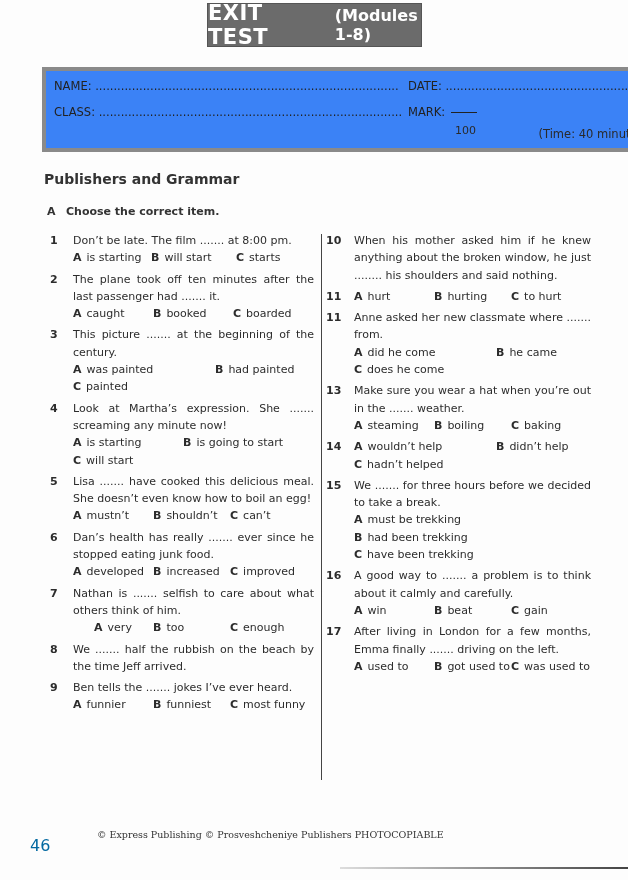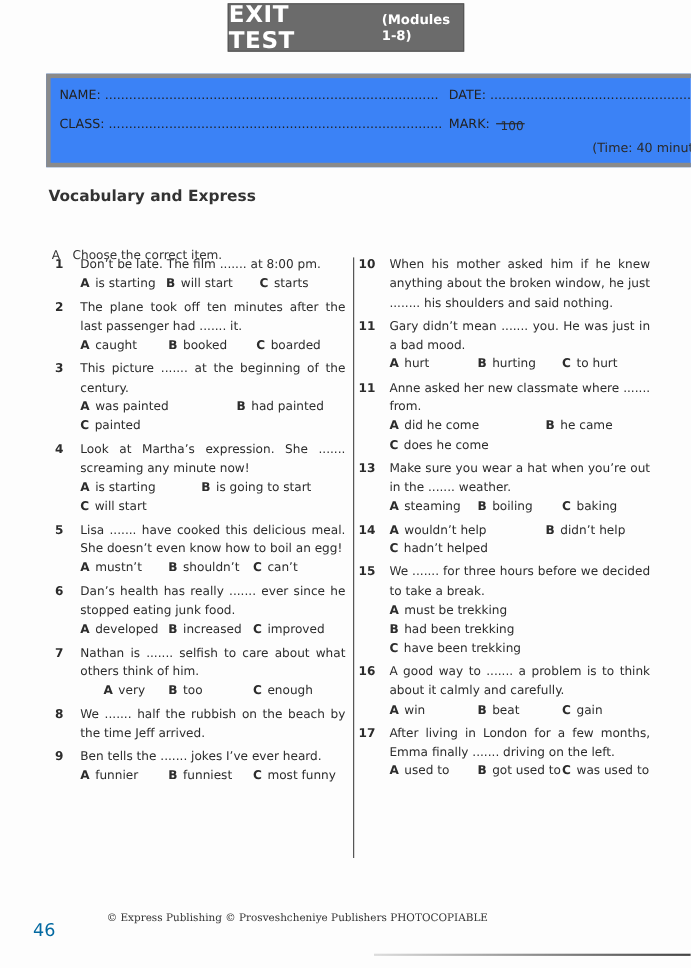--- a/index.html
+++ b/index.html
@@ -5,37 +5,37 @@
     * { box-sizing: border-box; margin: 0; padding: 0; }
     html, body { width: 628px; height: 880px; background: #fdfdfd; overflow: hidden; }
     body { position: relative; font-family: "DejaVu Sans", sans-serif; color: #2a2a2a; }
 
     .title-bar {
       position: absolute; left: 207px; top: 3px; width: 215px; height: 44px;
       background: #6b6b6b; color: #fff; display: flex; align-items: center; justify-content: center;
       gap: 10px; border: 1px solid #555;
     }
     .title-main { font-size: 21px; font-weight: bold; letter-spacing: 0.5px; }
-    .title-sub { font-size: 12px; font-weight: bold; margin-left: 32px; }
+    .title-sub { font-size: 16px; font-weight: bold; margin-left: 32px; }
 
     .info-box {
       position: absolute; left: 42px; top: 67px; width: 616px; height: 85px;
       border: 4px solid #8a8a8a; background: #3b82f6;
     }
     .info-row { position: absolute; font-size: 11.5px; color: #222; white-space: nowrap; }
     .name-row { left: 8px; top: 8px; }
     .class-row { left: 8px; top: 34px; }
     .date-row { left: 362px; top: 8px; }
     .mark-row { left: 362px; top: 34px; }
     .mark-line { display: inline-block; width: 26px; border-top: 1px solid #222; vertical-align: middle; margin-left: 2px; }
-    .mark-denom { position: absolute; left: 409px; top: 37px; font-size: 11px; }
+    .mark-denom { position: absolute; left: 409px; top: 53px; font-size: 11px; }
     .time-row { position: absolute; right: 6px; top: 56px; font-size: 11.5px; }
 
     .section-title { position: absolute; left: 44px; top: 171px; font-size: 14px; font-weight: bold; color: #333; }
-    .task-heading { position: absolute; left: 47px; top: 205px; font-size: 11px; font-weight: normal; color: #333; margin-top: 20px; }
+    .task-heading { position: absolute; left: 47px; top: 205px; font-size: 11px; font-weight: bold; color: #333; }
     .task-heading .letter { display: inline-block; width: 19px; }
 
     .col-divider { position: absolute; left: 321px; top: 234px; width: 1px; height: 546px; background: #444; }
 
     .col { position: absolute; font-size: 11px; line-height: 17.3px; color: #2c2c2c; }
     .col-left { left: 50px; top: 232px; width: 264px; }
     .col-right { left: 326px; top: 232px; width: 265px; }
 
     .q { position: relative; padding-left: 23px; margin-bottom: 4px; }
     .col-right .q { padding-left: 28px; }
@@ -62,21 +62,21 @@
   <div class="info-row class-row">CLASS: ...................................................................................</div>
   <div class="info-row date-row">DATE: ....................................................</div>
   <div class="info-row mark-row">
     <span>MARK:</span>
     <span class="mark-line"></span>
   </div>
   <div class="mark-denom">100</div>
   <div class="time-row">(Time: 40 minutes)</div>
 </div>
 
-<div class="section-title">Vocabulary and Express</div>
+<div class="section-title">Publishers and Grammar</div>
 <div class="task-heading">
   <span class="letter">A</span><span>Choose the correct item.</span>
 </div>
 
 <div class="col col-left" id="col-left">
     <div class="q">
       <span class="qnum">1</span>
       <div class="qtext">Don’t be late. The film ....... at 8:00 pm.</div>
       <div class="opts">
         <span class="opt" style="min-width: 78px;"><span class="ol">A</span><span>is starting</span></span>
@@ -155,21 +155,20 @@
     </div>
   </div>
 <div class="col-divider"></div>
 <div class="col col-right" id="col-right">
     <div class="q">
       <span class="qnum">10</span>
       <div class="qtext">When his mother asked him if he knew anything about the broken window, he just ........ his shoulders and said nothing.</div>
     </div>
     <div class="q">
       <span class="qnum">11</span>
-      <div class="qtext">Gary didn’t mean ....... you. He was just in a bad mood.</div>
       <div class="opts">
         <span class="opt" style="min-width: 80px;"><span class="ol">A</span><span>hurt</span></span>
         <span class="opt" style="min-width: 77px;"><span class="ol">B</span><span>hurting</span></span>
         <span class="opt"><span class="ol">C</span><span>to hurt</span></span>
       </div>
     </div>
     <div class="q">
       <span class="qnum">11</span>
       <div class="qtext">Anne asked her new classmate where ....... from.</div>
       <div class="opts">

